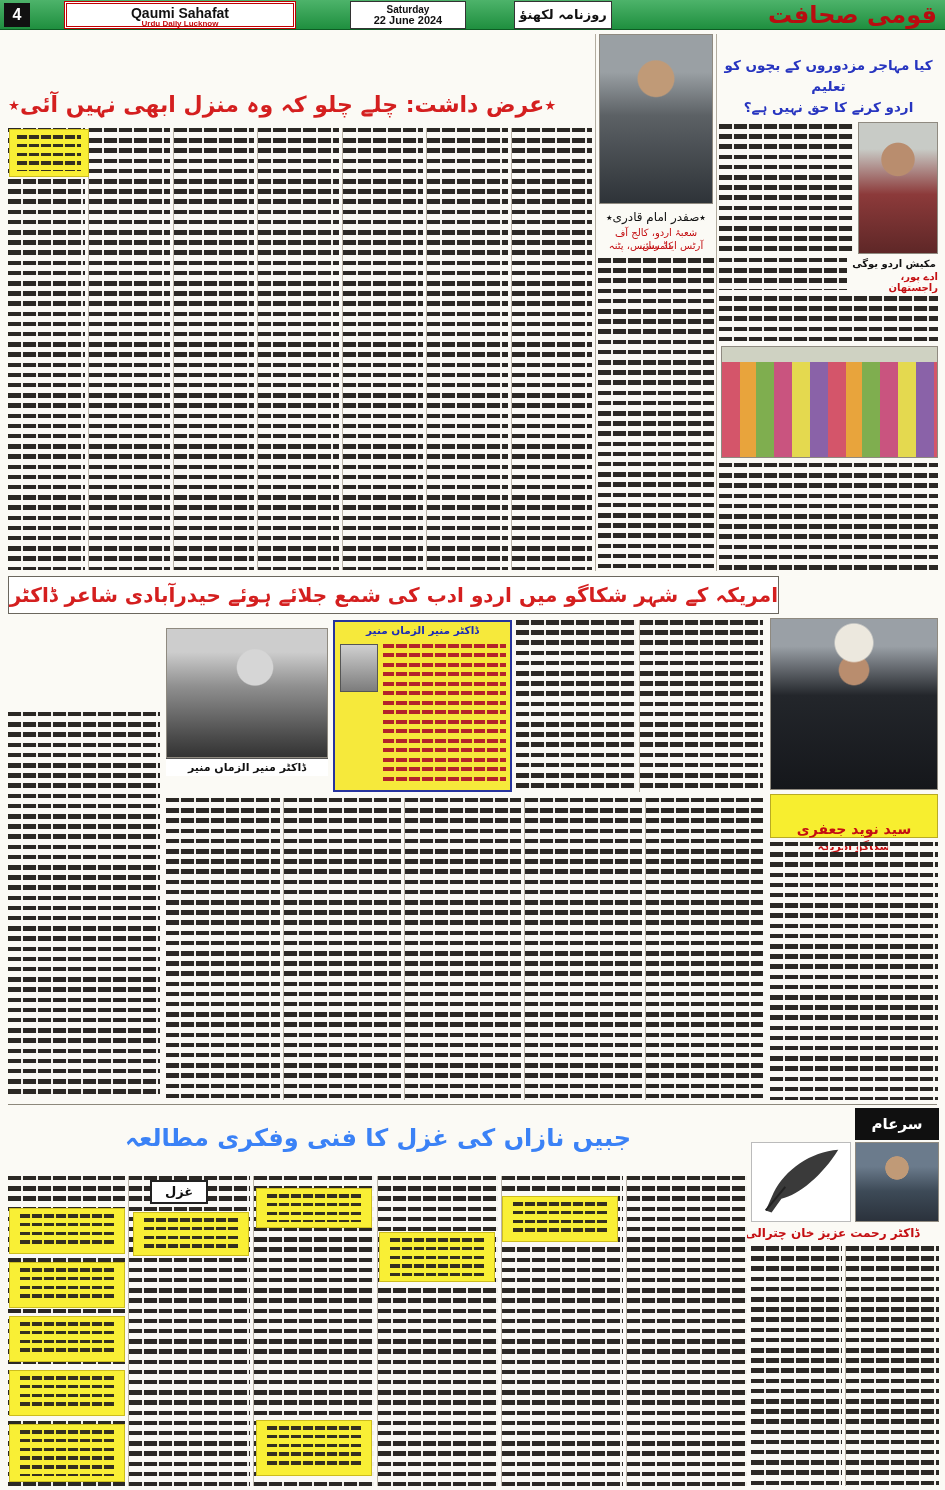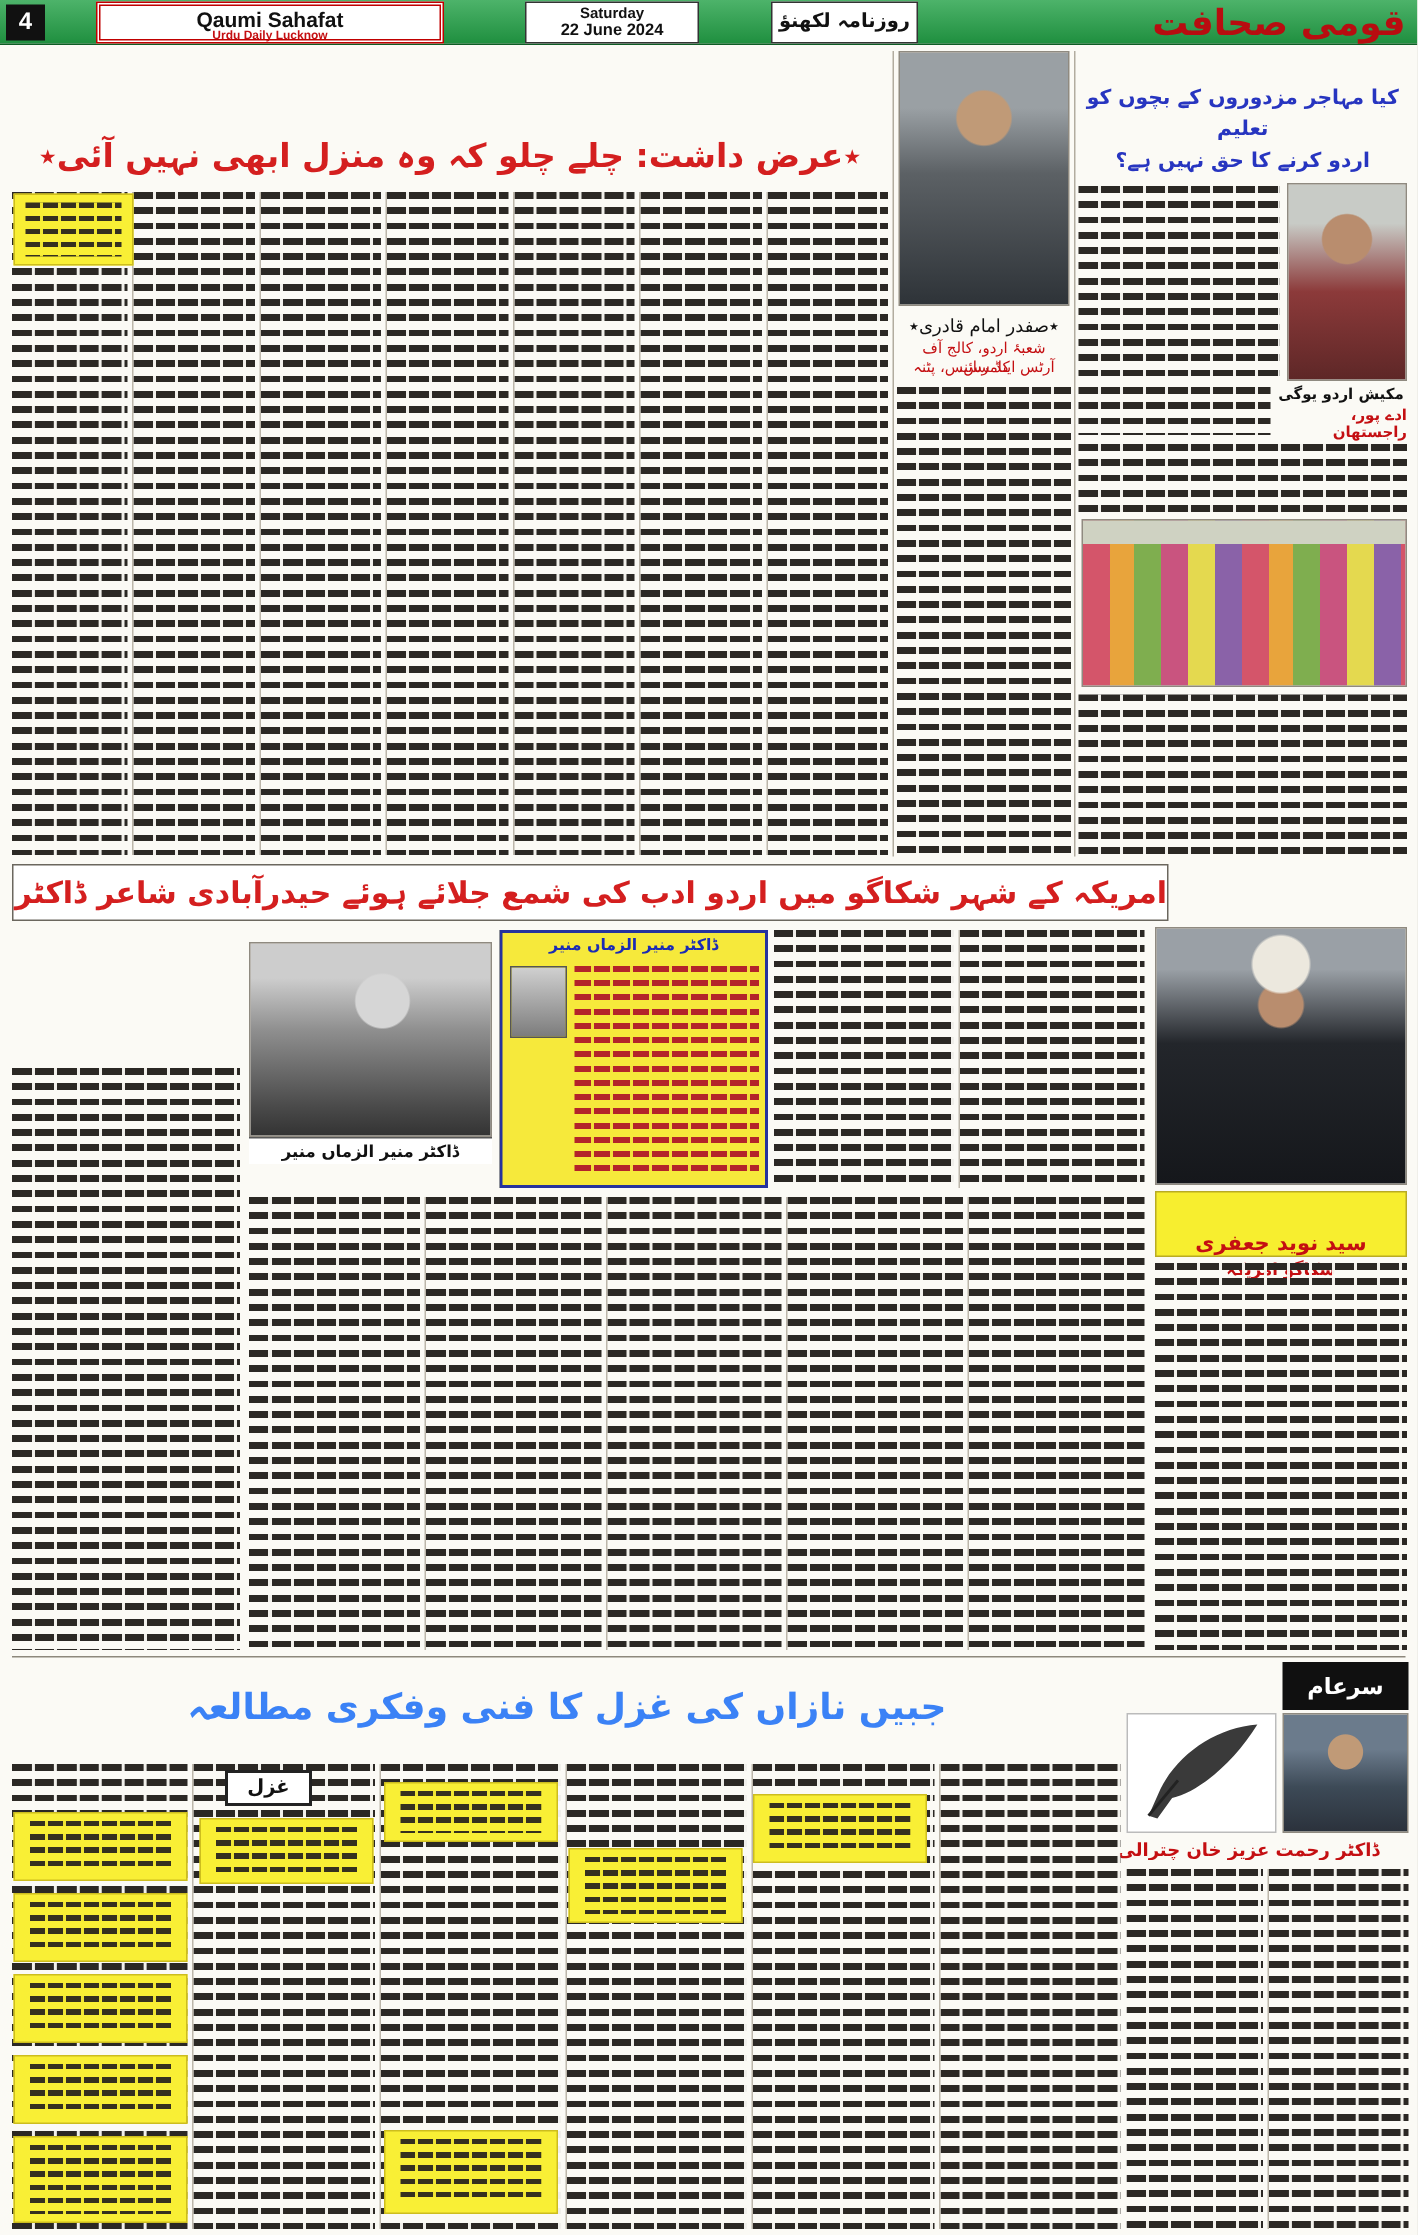--- a/index.html
+++ b/index.html
@@ -39,21 +39,21 @@
   .date-day{font-size:10px;font-weight:bold;color:#111;padding-top:3px;}
   .date-date{font-size:11px;font-weight:bold;color:#111;}
   .edbox{left:514px;top:1px;width:98px;height:28px;background:#fff;border:1px solid #333;
        text-align:center;font-size:13px;font-weight:bold;color:#111;line-height:26px;}
   .utitle{right:8px;top:0px;font-size:24px;font-weight:bold;color:#b80d10;line-height:30px;}
 
   .vrule{width:0;border-left:1px solid #b2ac9f;}
   .hrule{height:0;border-top:1px solid #8d887c;}
 
   
-  .h-a1{color:#d41f1f;font-weight:bold;font-size:22px;text-align:center;line-height:34px;}
+  .h-a1{color:#d41f1f;font-weight:bold;font-size:22px;text-align:left;line-height:34px;}
   .h-a2{color:#2735c0;font-weight:bold;font-size:13.5px;text-align:center;line-height:1.55;}
   .h-s2{color:#d41f1f;font-weight:bold;font-size:20px;text-align:center;line-height:36px;
         background:#fff;border:1px solid #6b675e;}
   .h-s3{color:#3b82f6;font-weight:bold;font-size:24px;text-align:center;line-height:56px;}
 
   
   .ph{border:1px solid #8f8a80;}
   .ph-a1{background:
       radial-gradient(circle at 50% 26%, #c09a77 0 13%, rgba(0,0,0,0) 14%),
       linear-gradient(180deg,#9aa0a4 0 22%,#5c6165 48%,#2e3338 100%);}

